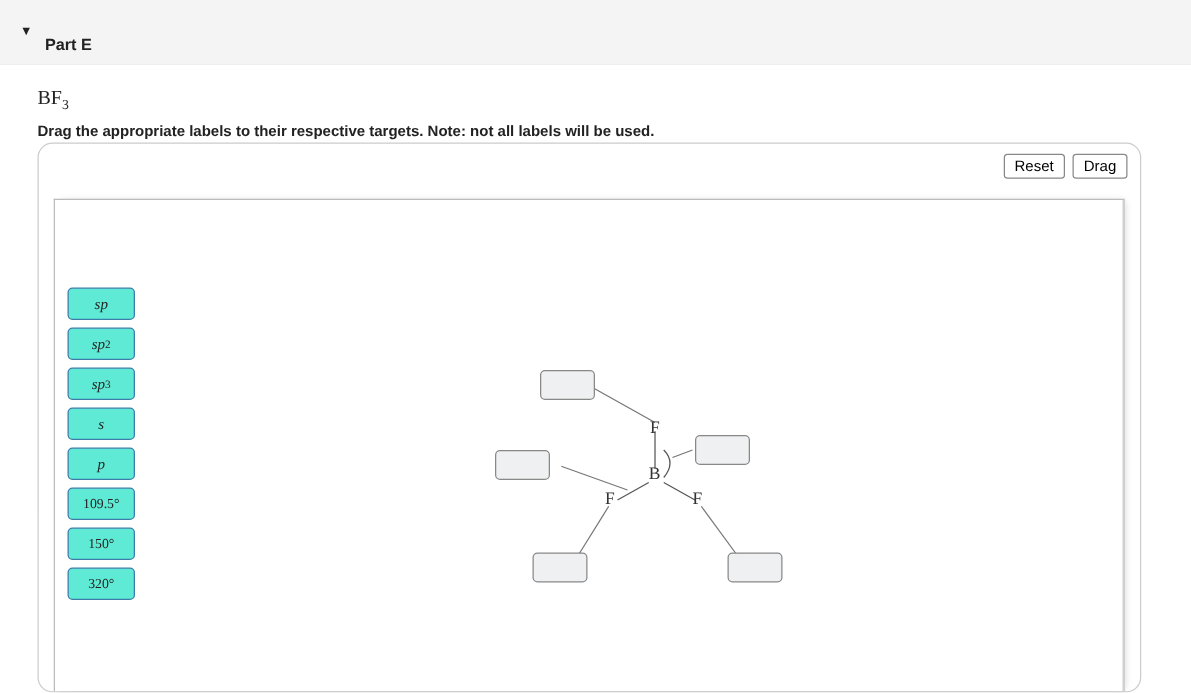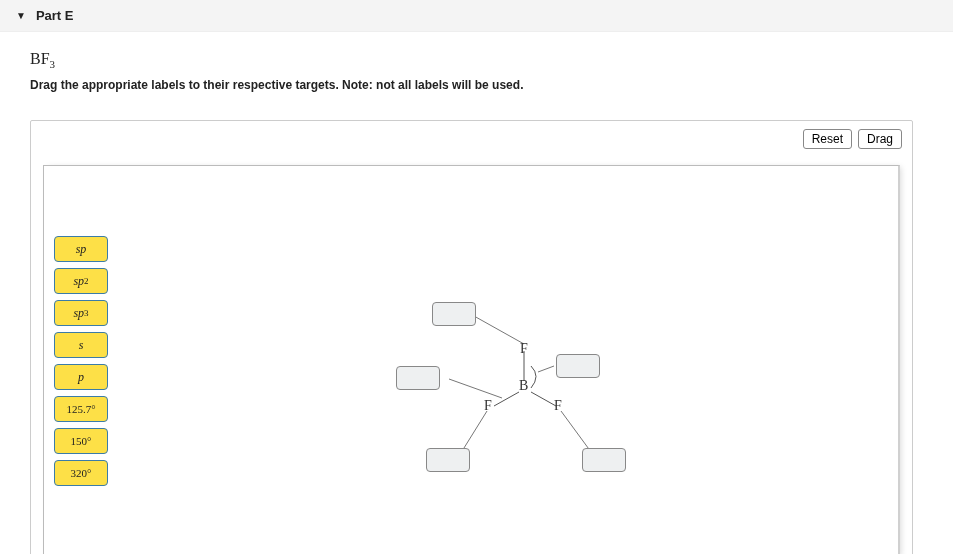--- a/index.html
+++ b/index.html
@@ -17,38 +17,39 @@
     display: flex;
     align-items: center;
     gap: 10px;
   }
   .part-header .tri {
     font-size: 10px;
   }
   .part-header .title {
     font-weight: bold;
     font-size: 13px;
+    margin-top: 20px;
   }
   .content {
     padding: 12px 40px 0 30px;
   }
   .formula {
     font-family: Georgia, 'Times New Roman', serif;
     font-size: 16px;
     margin: 6px 0 8px 0;
   }
   .formula .sub { font-size: 11px; vertical-align: sub; }
   .instructions {
     font-weight: bold;
     font-size: 12px;
-    margin-bottom: 28px;
+    margin-bottom: 2px;
   }
   .outer-panel {
     border: 1px solid #ccc;
-    border-radius: 2px;
+    border-radius: 12px;
     padding: 10px 12px 0 12px;
     position: relative;
     height: 440px;
   }
   .button-row {
     position: absolute;
     top: 8px; right: 10px;
     display: flex;
     gap: 6px;
   }
@@ -78,21 +79,21 @@
     left: 10px;
     display: flex;
     flex-direction: column;
     gap: 6px;
   }
   .label-chip {
     width: 54px;
     height: 26px;
     border: 1px solid #3b7ca8;
     border-radius: 4px;
-    background: #fde047;
+    background: #5eead4;
     display: flex;
     justify-content: center;
     align-items: center;
     font-family: Georgia, 'Times New Roman', serif;
     font-style: italic;
     font-size: 12px;
     color: #222;
     cursor: move;
     position: relative;
   }
@@ -154,21 +155,21 @@
           <span>sp</span>
             <span class="sup">3</span>
         </div>
         <div class="label-chip">
           <span>s</span>
         </div>
         <div class="label-chip">
           <span>p</span>
         </div>
         <div class="label-chip">
-          <span class="deg"><span>125.7</span><span>°</span></span>
+          <span class="deg"><span>109.5</span><span>°</span></span>
         </div>
         <div class="label-chip">
           <span class="deg"><span>150</span><span>°</span></span>
         </div>
         <div class="label-chip">
           <span class="deg"><span>320</span><span>°</span></span>
         </div>
       </div>
 
       <svg class="bonds" width="900" height="400">

